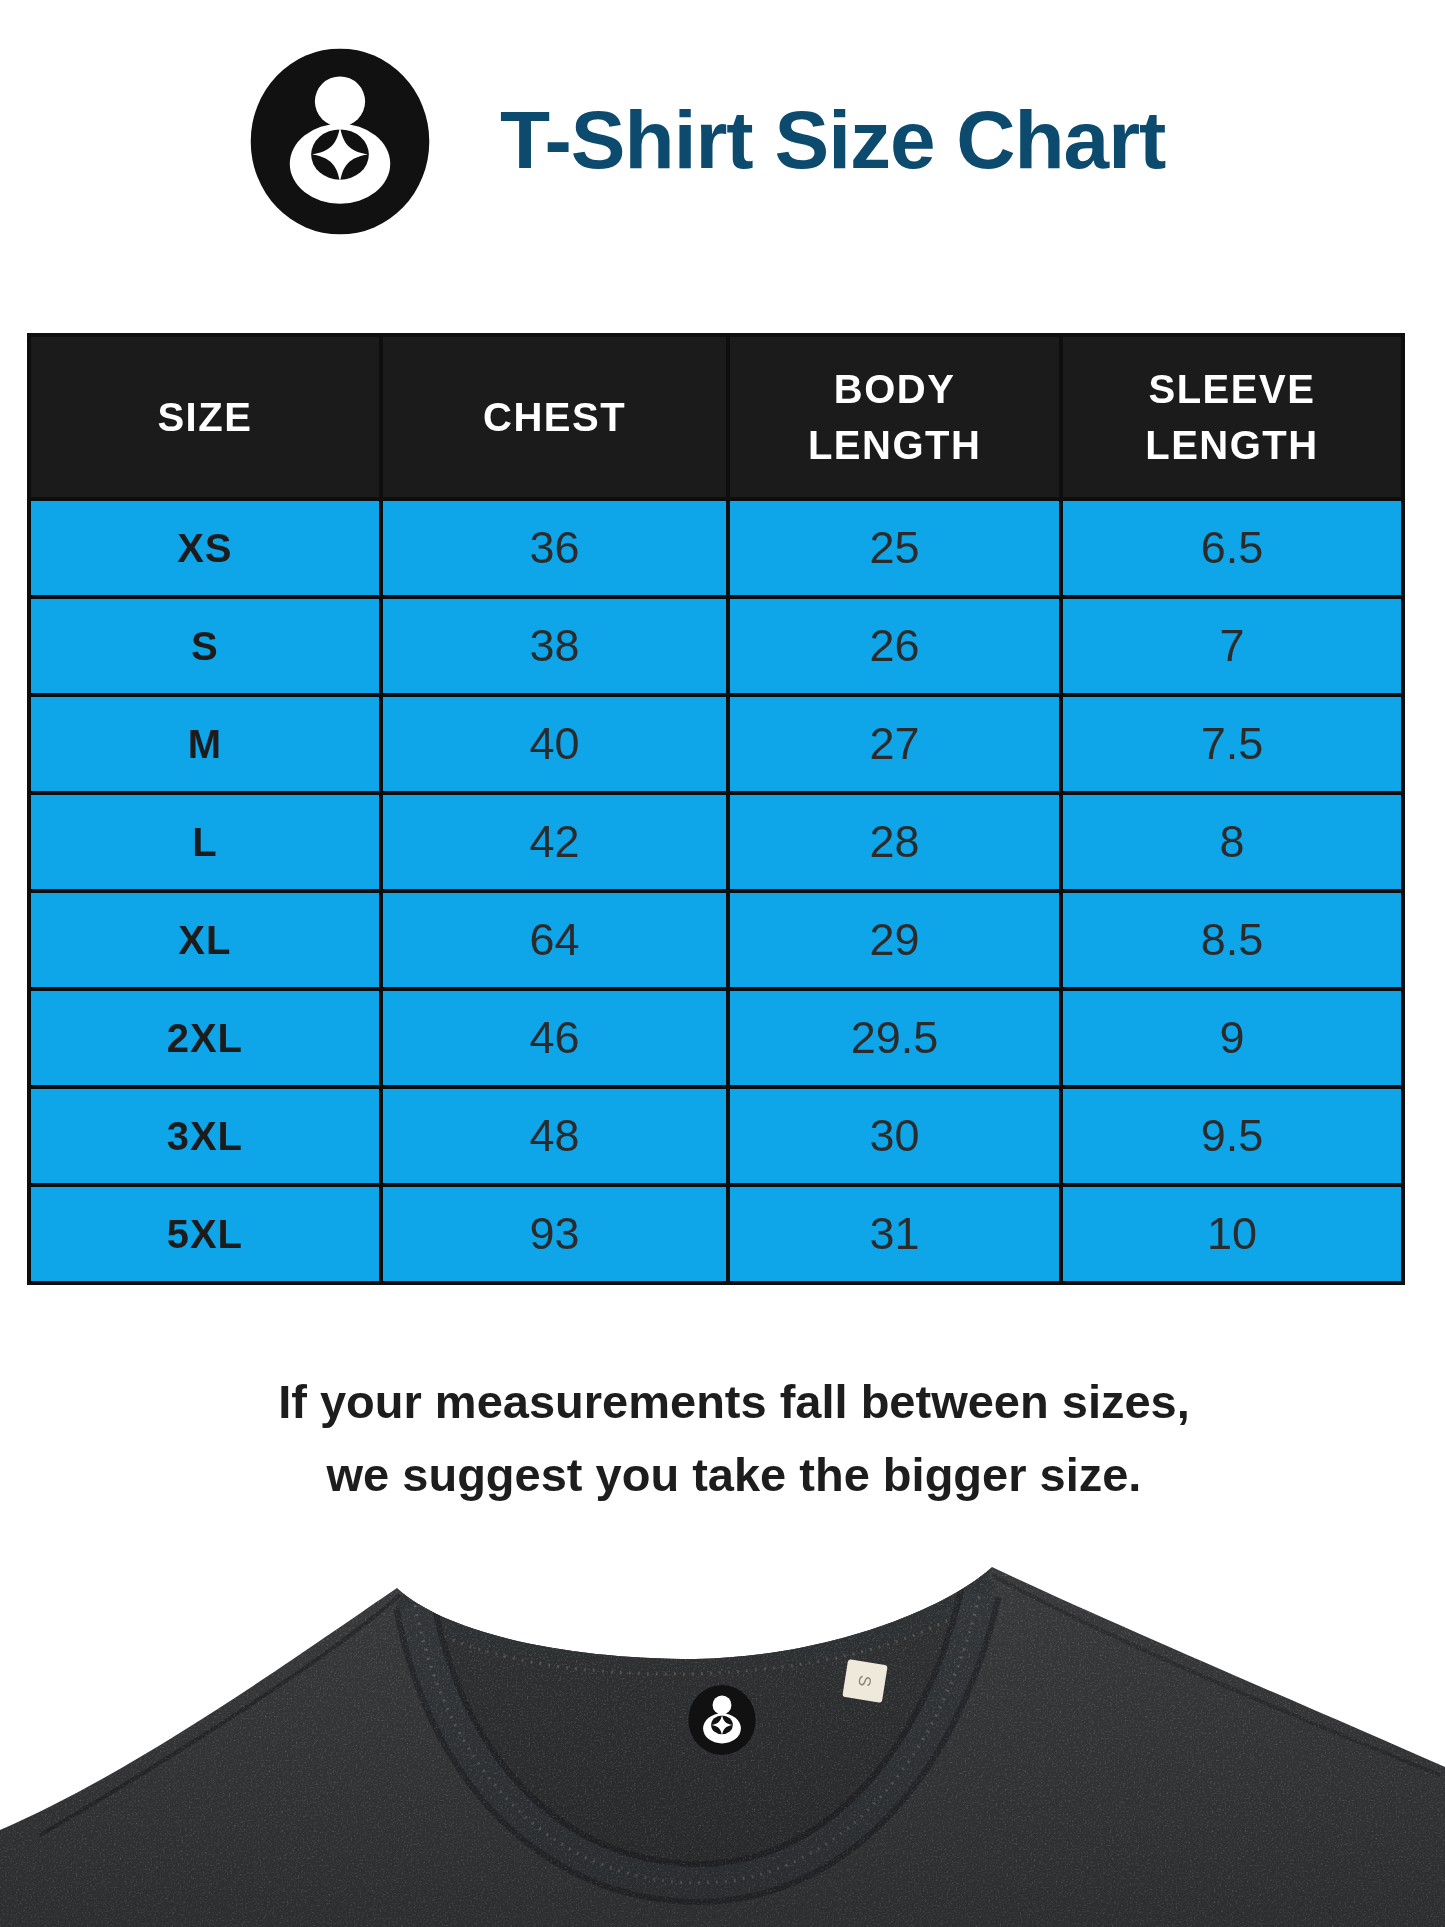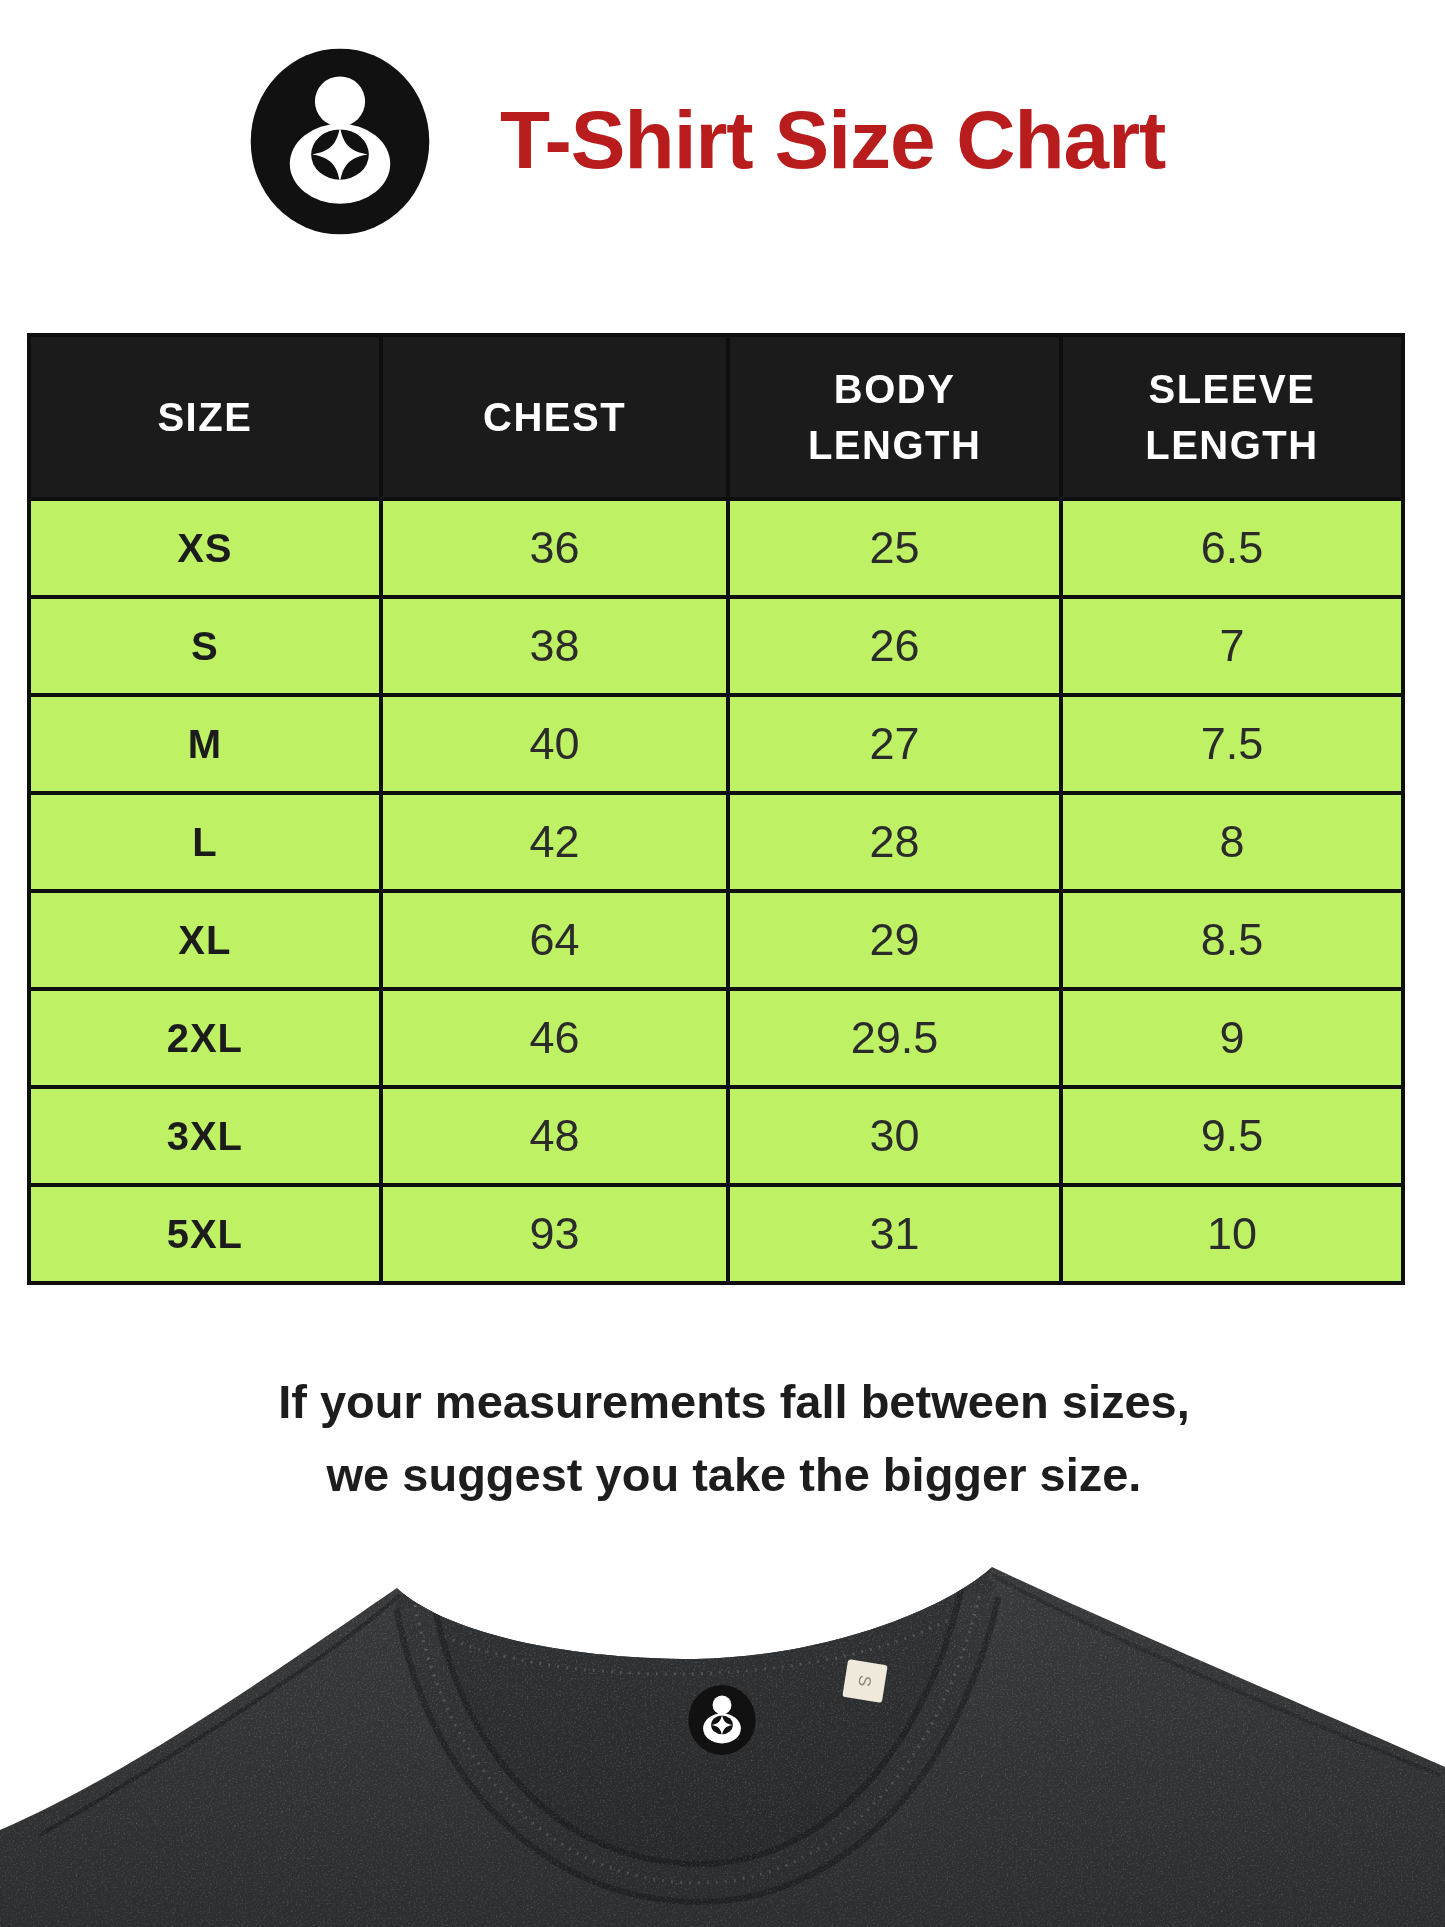--- a/index.html
+++ b/index.html
@@ -6,38 +6,38 @@
   .page {
     position:relative; width:1445px; height:1927px; background:#ffffff;
     font-family:"Liberation Sans", sans-serif; overflow:hidden;
   }
 
   
   .brand-logo { position:absolute; left:247px; top:39px; width:186px; height:205px; }
   .page-title {
     position:absolute; left:500px; top:0; height:280px;
     display:flex; align-items:center;
-    font-size:82px; font-weight:800; letter-spacing:-1px; color:#b91c1c;
+    font-size:82px; font-weight:800; letter-spacing:-1px; color:#0c4a6e;
     white-space:nowrap;
   }
 
   
   .size-table {
     position:absolute; left:27px; top:333px; width:1378px;
     border-collapse:collapse; table-layout:fixed;
   }
   .size-table th, .size-table td {
     border:4px solid #0e0e0e; text-align:center; vertical-align:middle;
   }
   .size-table thead th {
     height:160px; background:#1b1b1b; color:#ffffff;
     font-size:40px; font-weight:700; letter-spacing:1.5px; line-height:1.4;
     padding:0 40px;
   }
-  .size-table tbody td { height:92px; background:#bef264; }
+  .size-table tbody td { height:92px; background:#0ea5e9; }
   td.size-cell { font-size:40px; font-weight:700; color:#1c1c1c; letter-spacing:1px; }
   td.num-cell  { font-size:45px; font-weight:400; color:#2b2b2b; }
 
   
   .note {
     position:absolute; left:0; right:0; top:1366px; text-align:center;
     font-size:47px; font-weight:700; color:#1d1d1d; line-height:1.55;margin-left:23px;
   }
 
   

